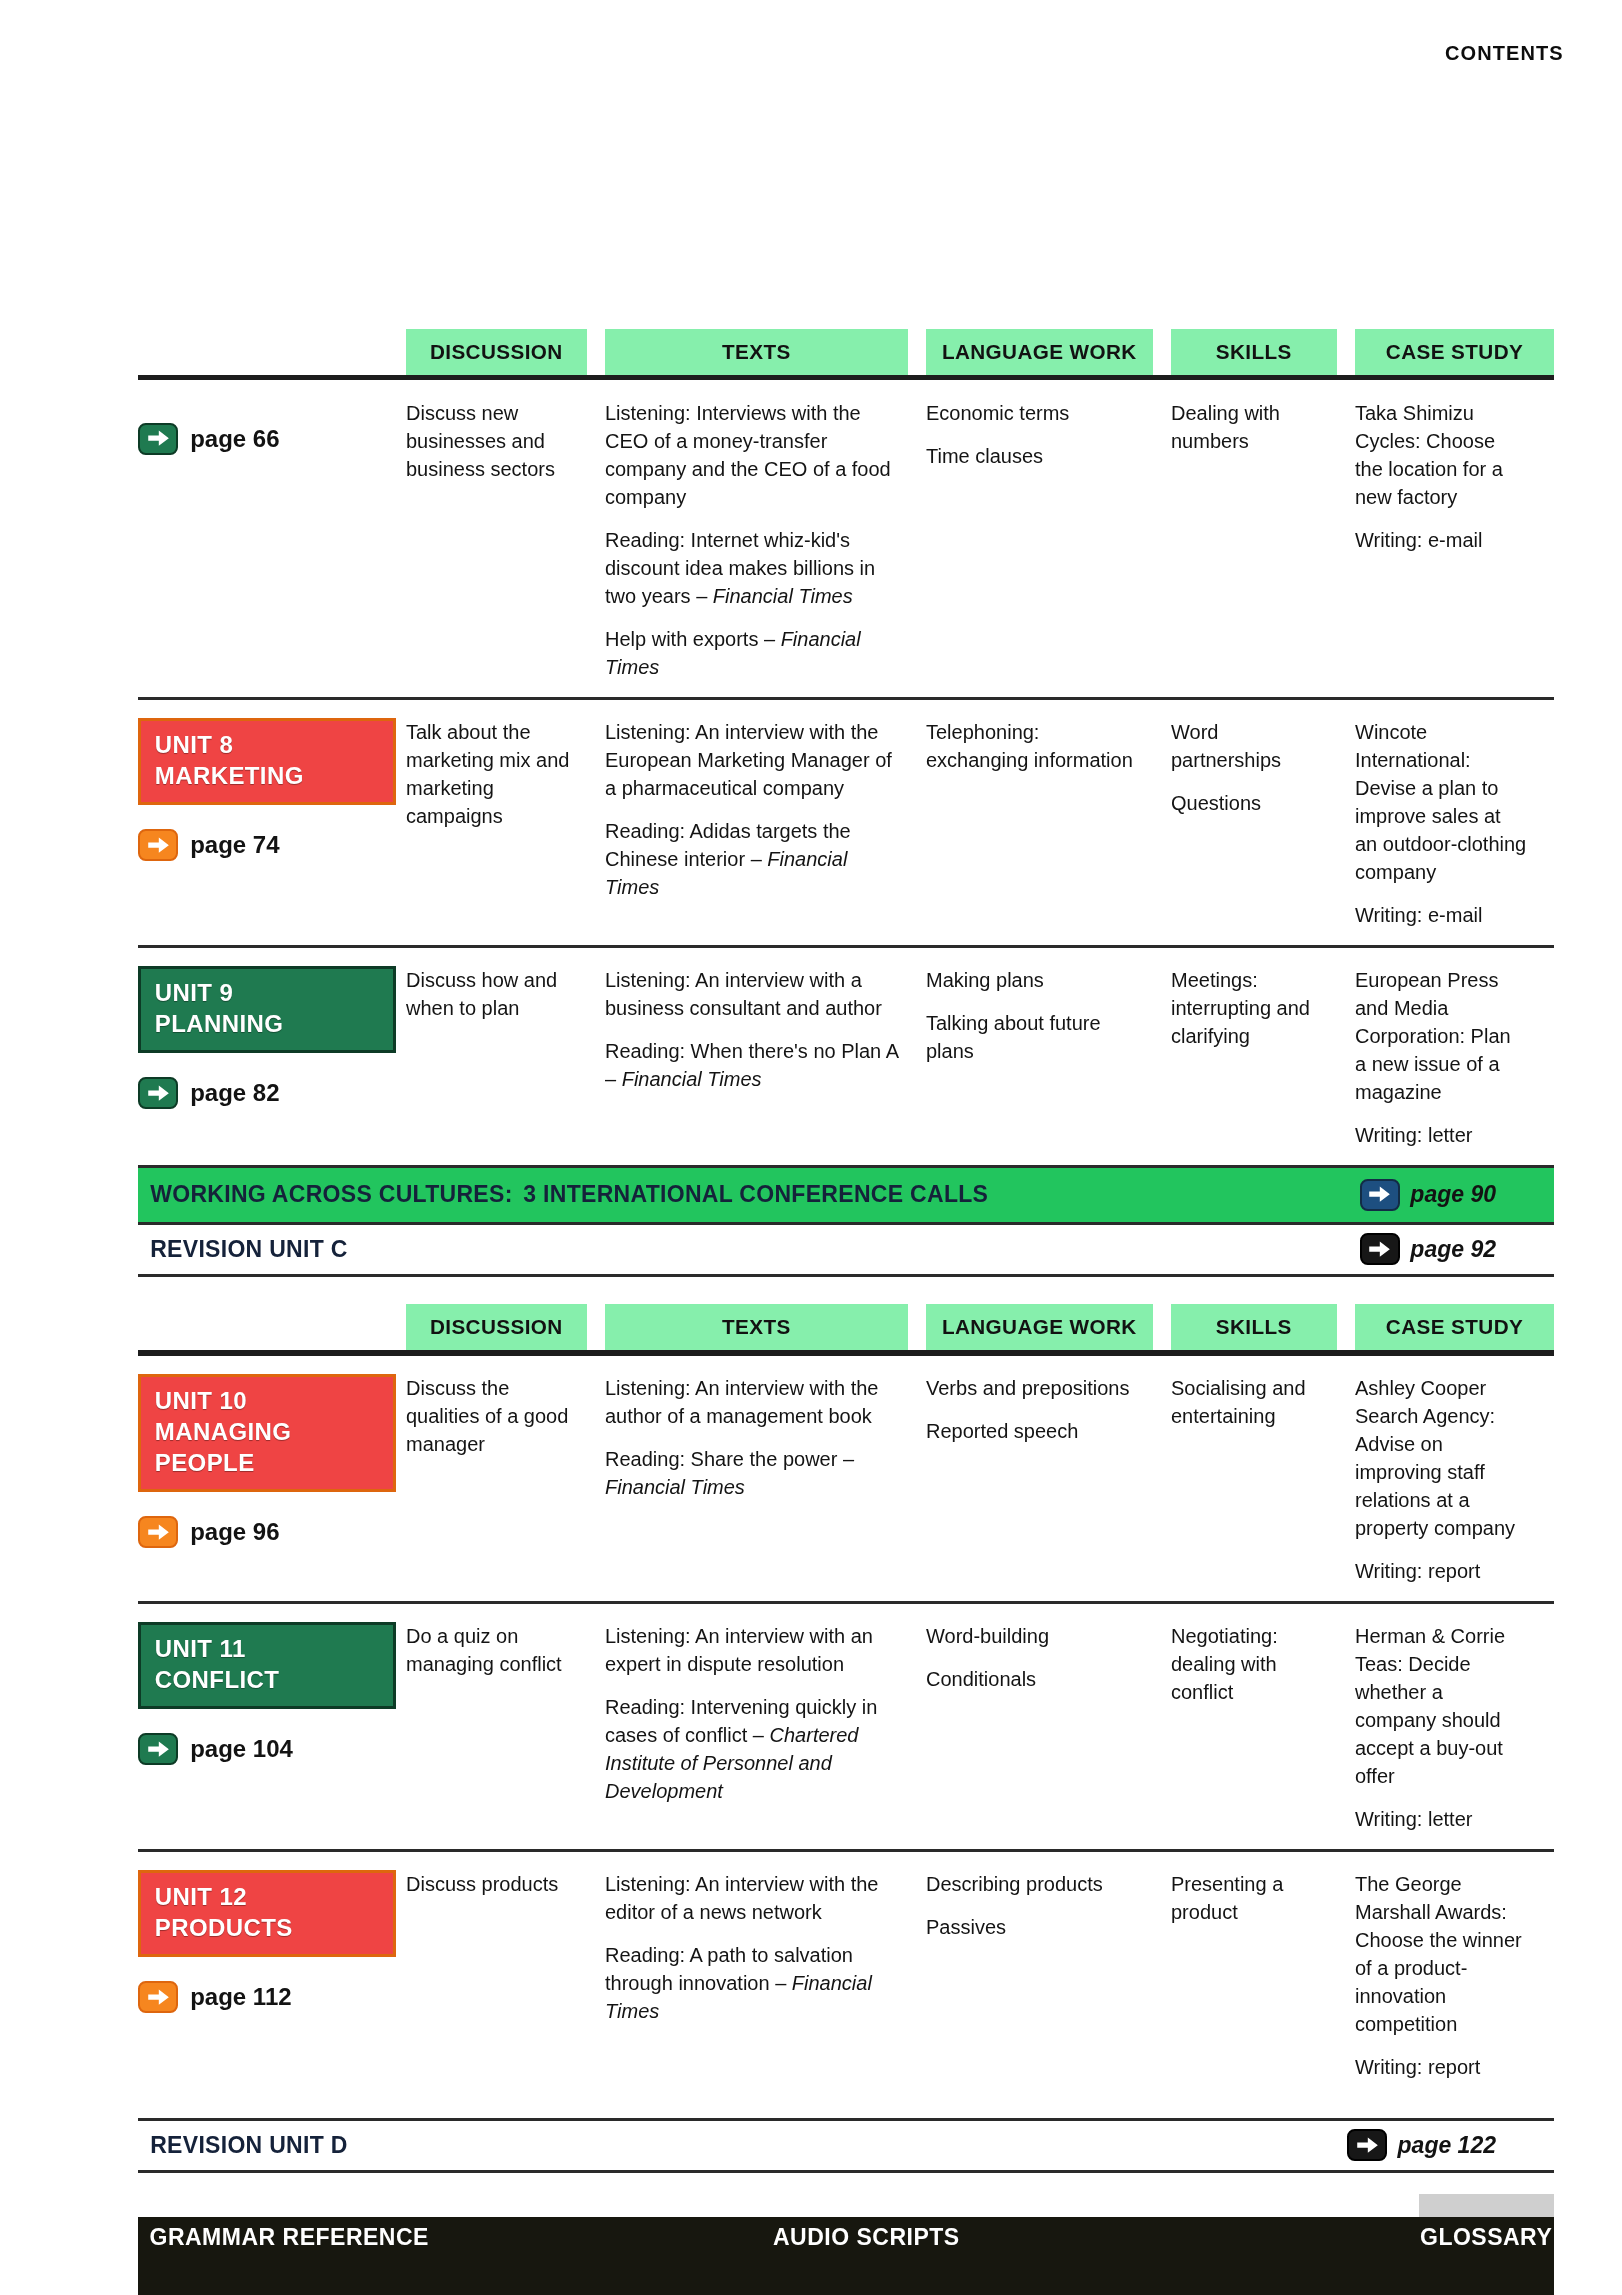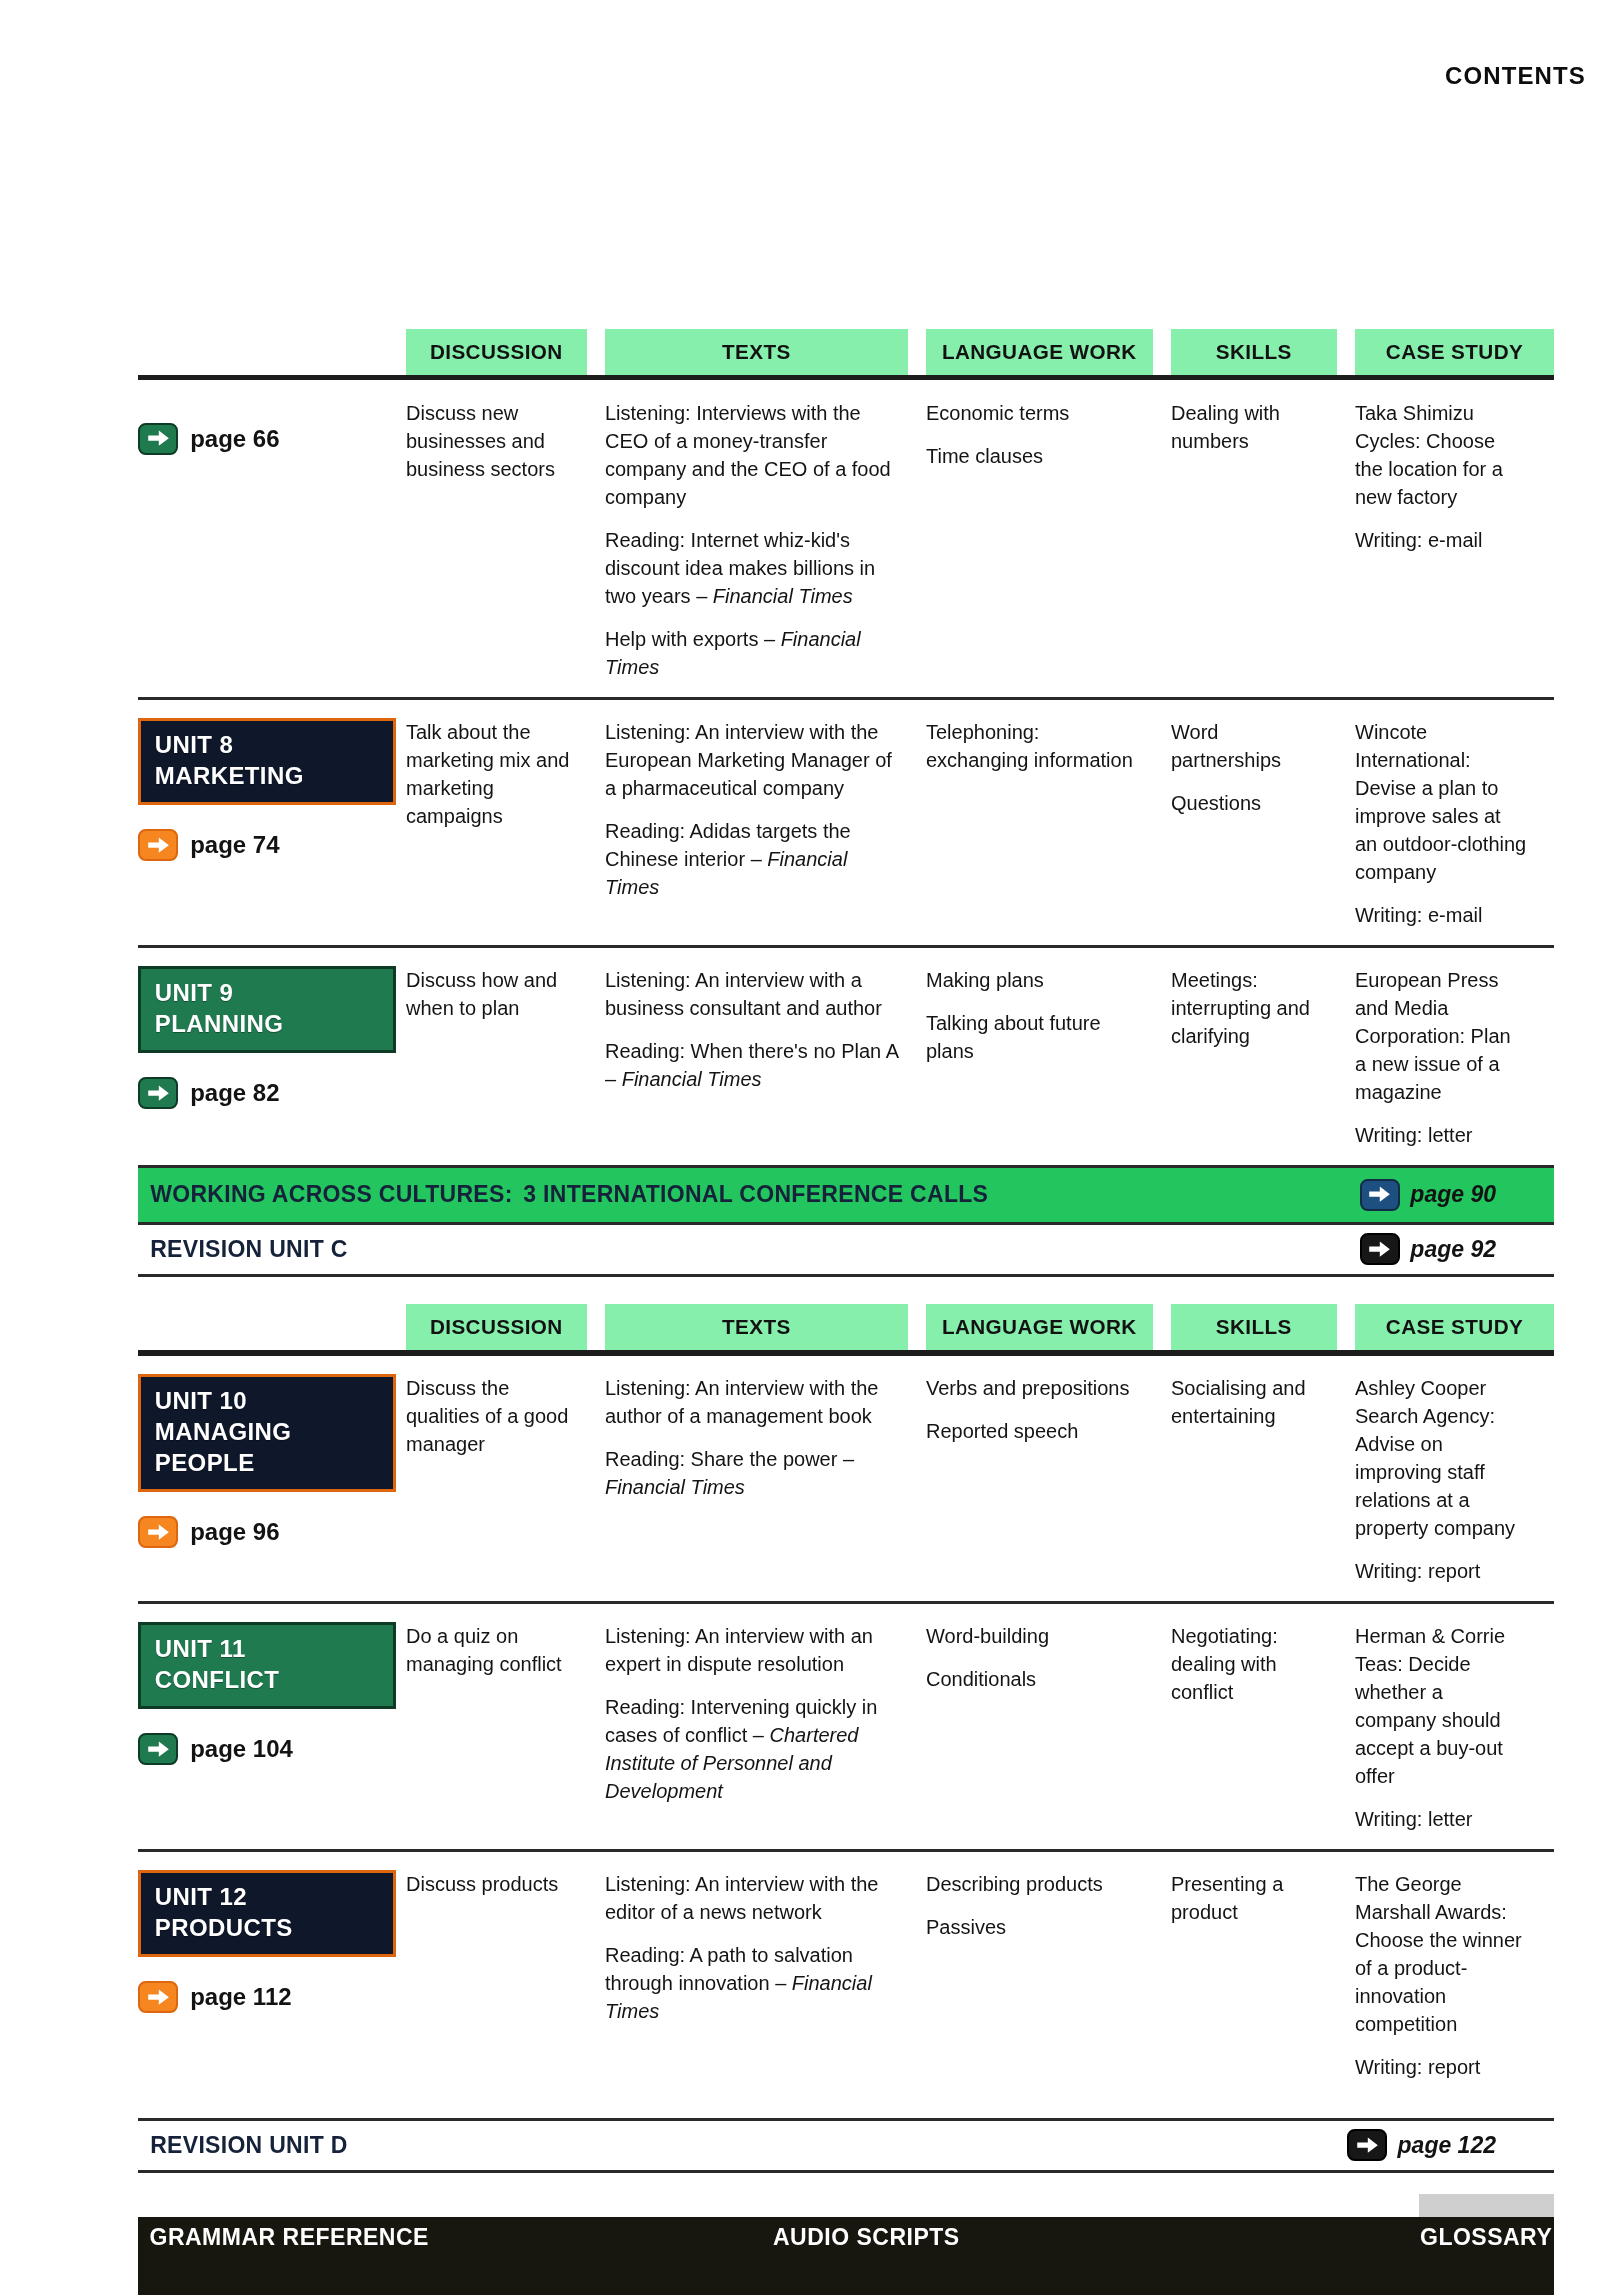--- a/index.html
+++ b/index.html
@@ -4,22 +4,22 @@
 <style>
   * { box-sizing: border-box; }
   html,body { margin:0; padding:0; }
   body {
     width:1622px; height:2295px; position:relative;
     background:#ffffff; color:#141414;
     font-family:"Liberation Sans", sans-serif;
     overflow:hidden;
   }
   .contents-title {
-    position:absolute; left:1445px; top:62px;
-    font-size:24px; font-weight:bold; letter-spacing:1.1px; color:#0d0d0d;
+    position:absolute; left:1445px; top:42px;
+    font-size:20px; font-weight:bold; letter-spacing:1.1px; color:#0d0d0d;
   }
   .flow { position:absolute; left:138px; top:329px; width:1416px; }
   .grid { display:grid; grid-template-columns:268px 199px 321px 245px 184px 199px; }
 
   
   .header-row .hblock {
     height:46px; background:#86efac; margin-right:18.4px;
     display:flex; align-items:center; justify-content:center;
   }
   .header-row .hblock.last { margin-right:0; }
@@ -34,21 +34,21 @@
   .cell { padding-right:27.5px; font-size:20px; line-height:1.4; }
   .cell p { margin:0 0 15.3px 0; }
   .cell i { font-style:italic; }
 
   .unit-box {
     width:258px; border:3.8px solid; padding:9.2px 13.8px 10.7px 13.8px;
     font-size:24px; font-weight:bold; color:#ffffff; line-height:1.28;
     letter-spacing:0.4px; text-shadow:0 0.8px 0.8px rgba(0,0,0,0.35);
   }
   .unit-box.green  { background:#1f7a50; border-color:#0d3b26; }
-  .unit-box.orange { background:#0f172a; border-color:#de660e; }
+  .unit-box.orange { background:#ef4444; border-color:#de660e; }
 
   .page-link { display:flex; align-items:center; gap:12.2px; margin-top:23px; }
   .page-label { font-size:24px; font-weight:600; color:#131313; }
 
   .arrow-icon {
     display:inline-flex; width:40px; height:32px; border-radius:7.7px;
     align-items:center; justify-content:center; flex:0 0 auto;
   }
   .arrow-icon svg { width:24.5px; height:18.4px; }
   .arrow-icon svg path { fill:#ffffff; }

